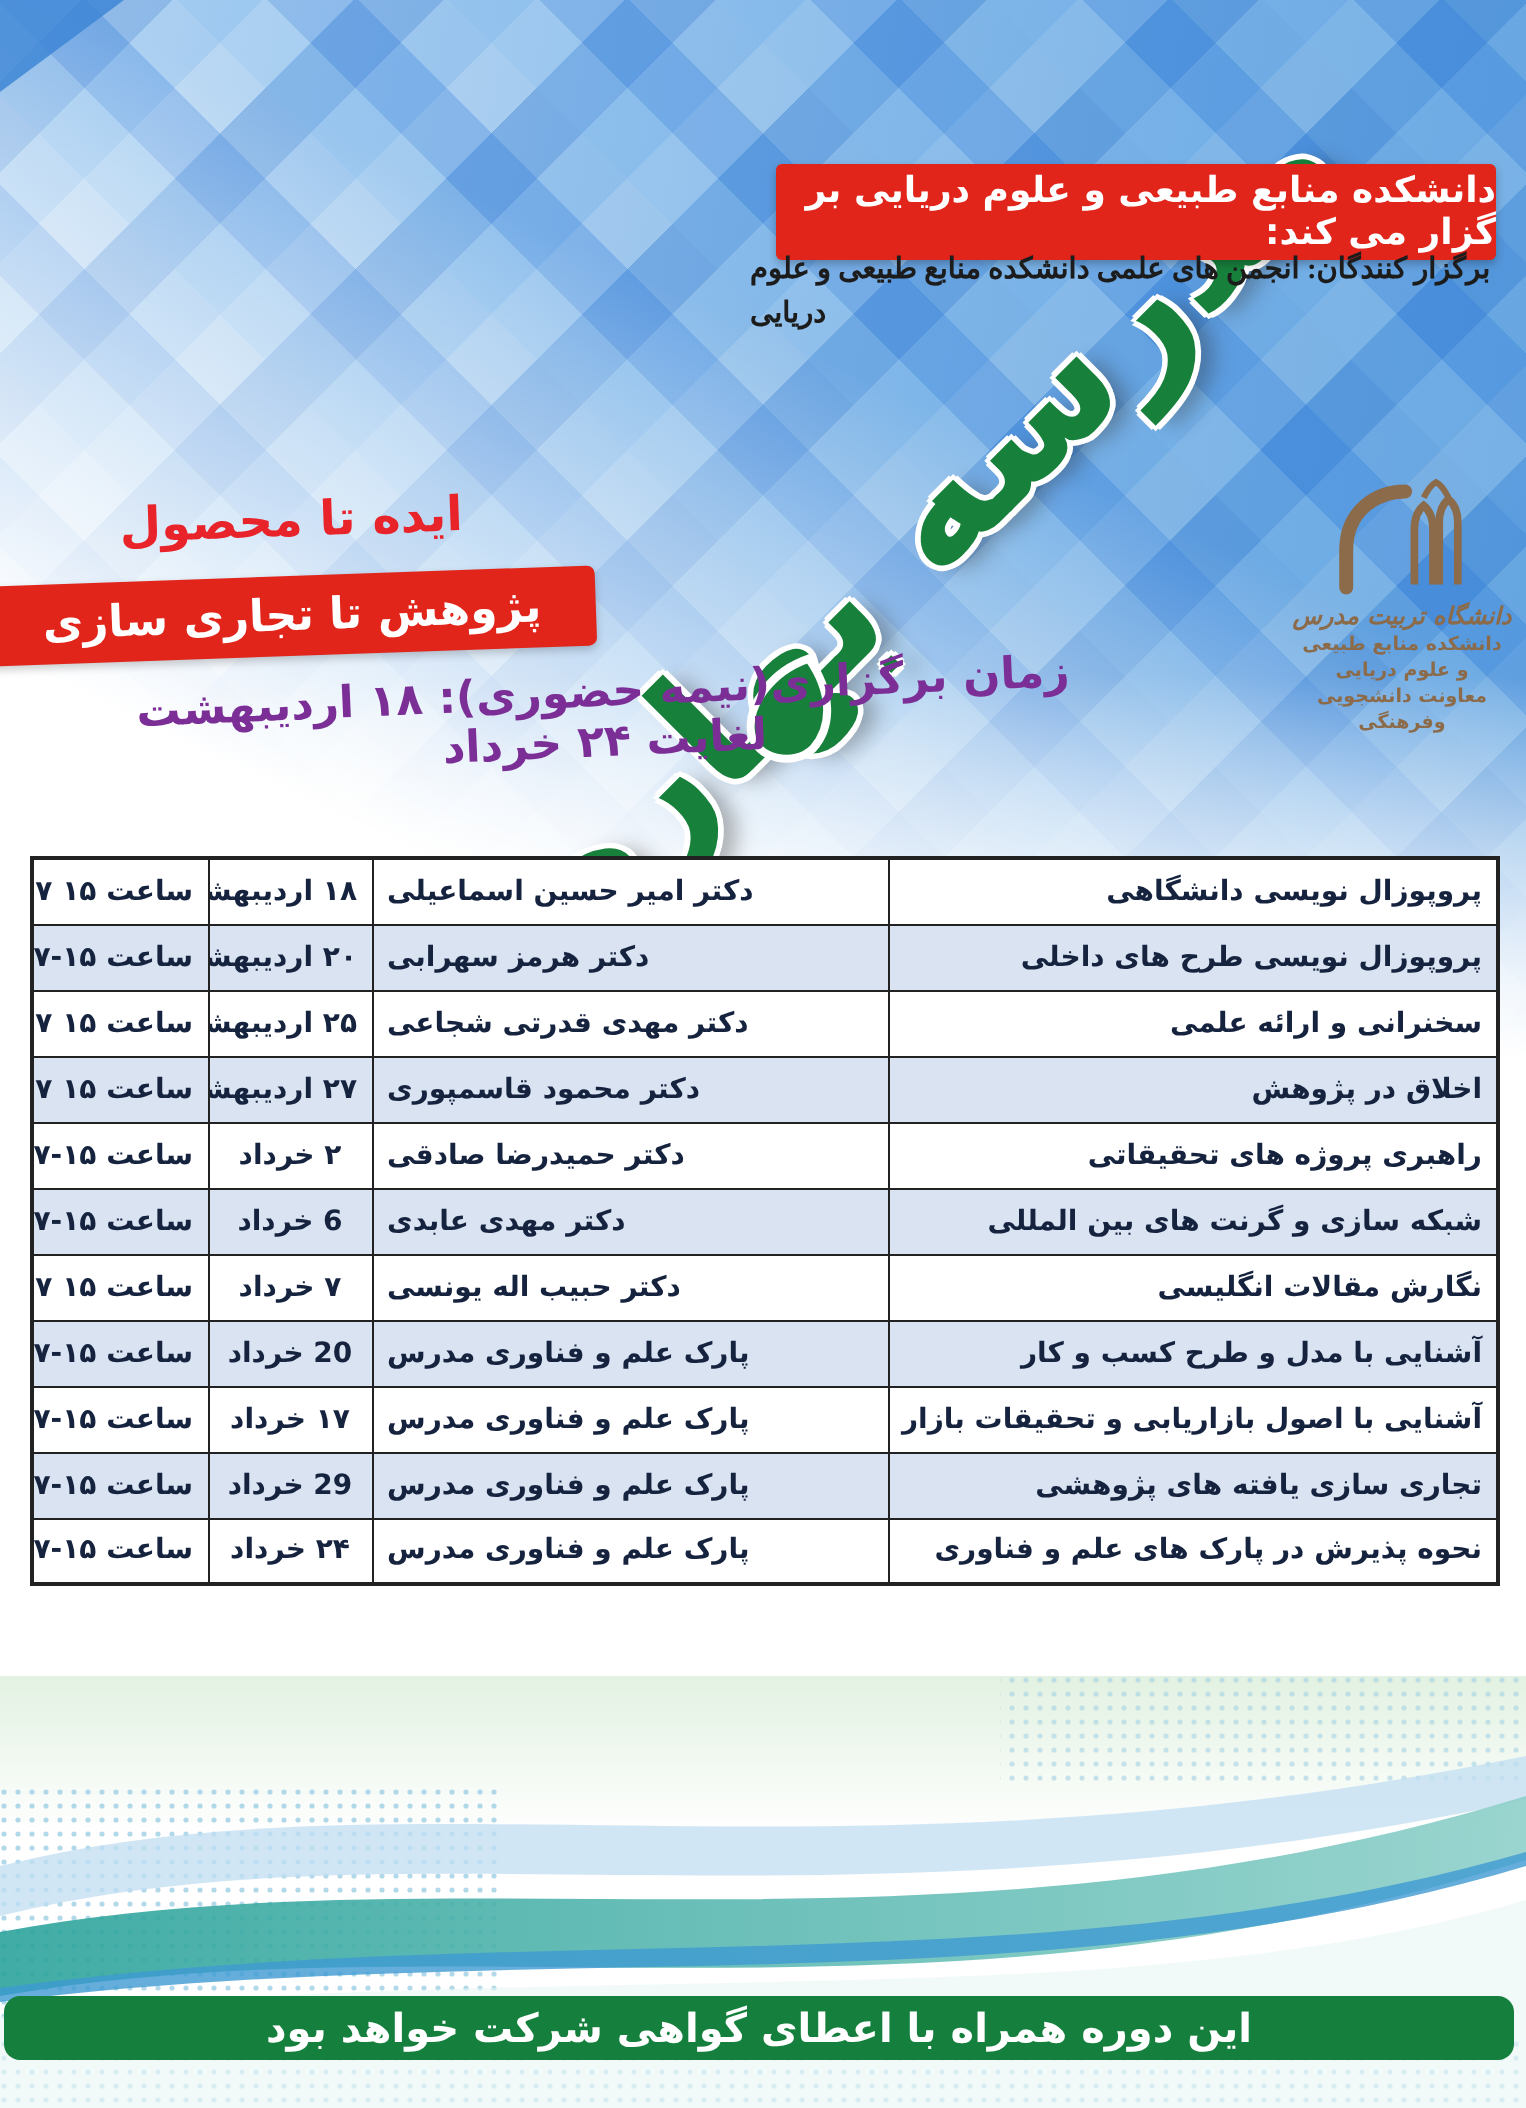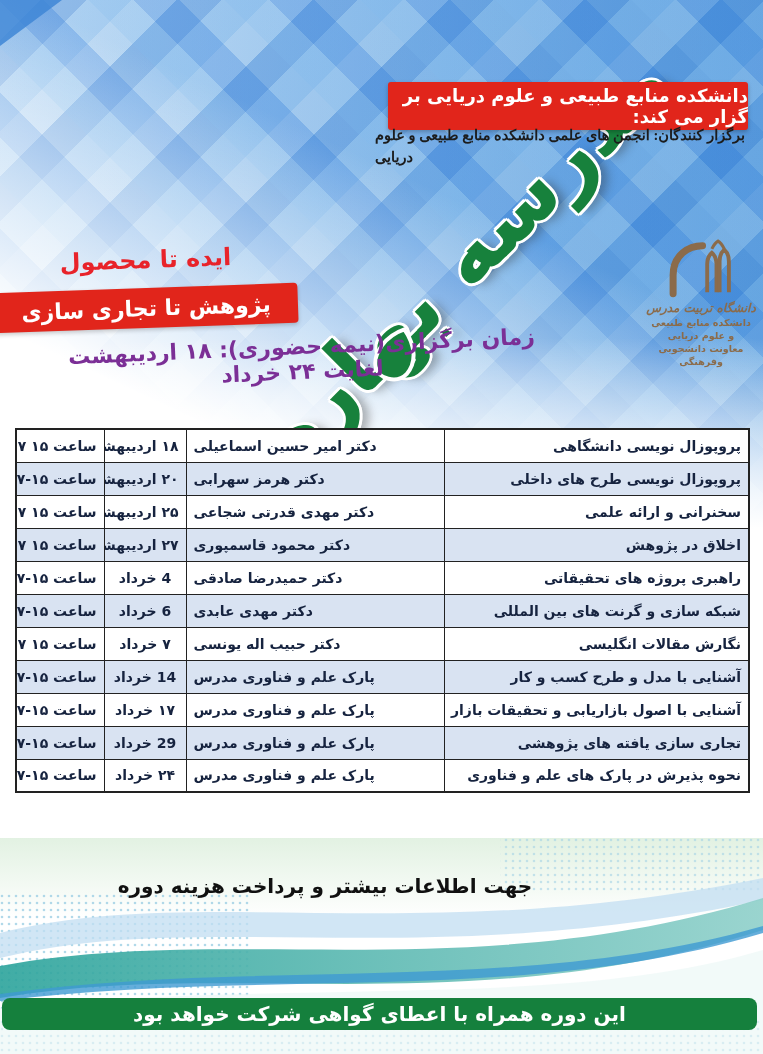--- a/index.html
+++ b/index.html
@@ -206,21 +206,21 @@
           <span>دکتر محمود قاسمپوری</span>
         </td>
       <td class="date">۲۷ اردیبهشت</td>
       <td class="time">ساعت ۱۵ ۱۷</td>
     </tr>
     <tr>
       <td class="course">راهبری پروژه های تحقیقاتی</td>
       <td class="instr">
           <span>دکتر حمیدرضا صادقی</span>
         </td>
-      <td class="date">4 خرداد</td>
+      <td class="date">۲ خرداد</td>
       <td class="time">ساعت ۱۵-۱۷</td>
     </tr>
     <tr>
       <td class="course">شبکه سازی و گرنت های بین المللی</td>
       <td class="instr">
           <span>دکتر مهدی عابدی</span>
         </td>
       <td class="date">6 خرداد</td>
       <td class="time">ساعت ۱۵-۱۷</td>
     </tr>
@@ -230,21 +230,21 @@
           <span>دکتر حبیب اله یونسی</span>
         </td>
       <td class="date">۷ خرداد</td>
       <td class="time">ساعت ۱۵ ۱۷</td>
     </tr>
     <tr>
       <td class="course">آشنایی با مدل و طرح کسب و کار</td>
       <td class="instr">
           <span>پارک علم و فناوری مدرس</span>
         </td>
-      <td class="date">14 خرداد</td>
+      <td class="date">20 خرداد</td>
       <td class="time">ساعت ۱۵-۱۷</td>
     </tr>
     <tr>
       <td class="course">آشنایی با اصول بازاریابی و تحقیقات بازار</td>
       <td class="instr">
           <span>پارک علم و فناوری مدرس</span>
         </td>
       <td class="date">۱۷ خرداد</td>
       <td class="time">ساعت ۱۵-۱۷</td>
     </tr>
@@ -261,18 +261,17 @@
       <td class="instr">
           <span>پارک علم و فناوری مدرس</span>
         </td>
       <td class="date">۲۴ خرداد</td>
       <td class="time">ساعت ۱۵-۱۷</td>
     </tr>
   </tbody>
 </table>
 
 <div class="layer contact">
-  <div>جهت اطلاعات بیشتر و پرداخت هزینه دوره</div>
 </div>
 
 <div class="layer bottom-banner">
   <span>این دوره همراه با اعطای گواهی شرکت خواهد بود</span>
 </div>
 
 </body></html>

